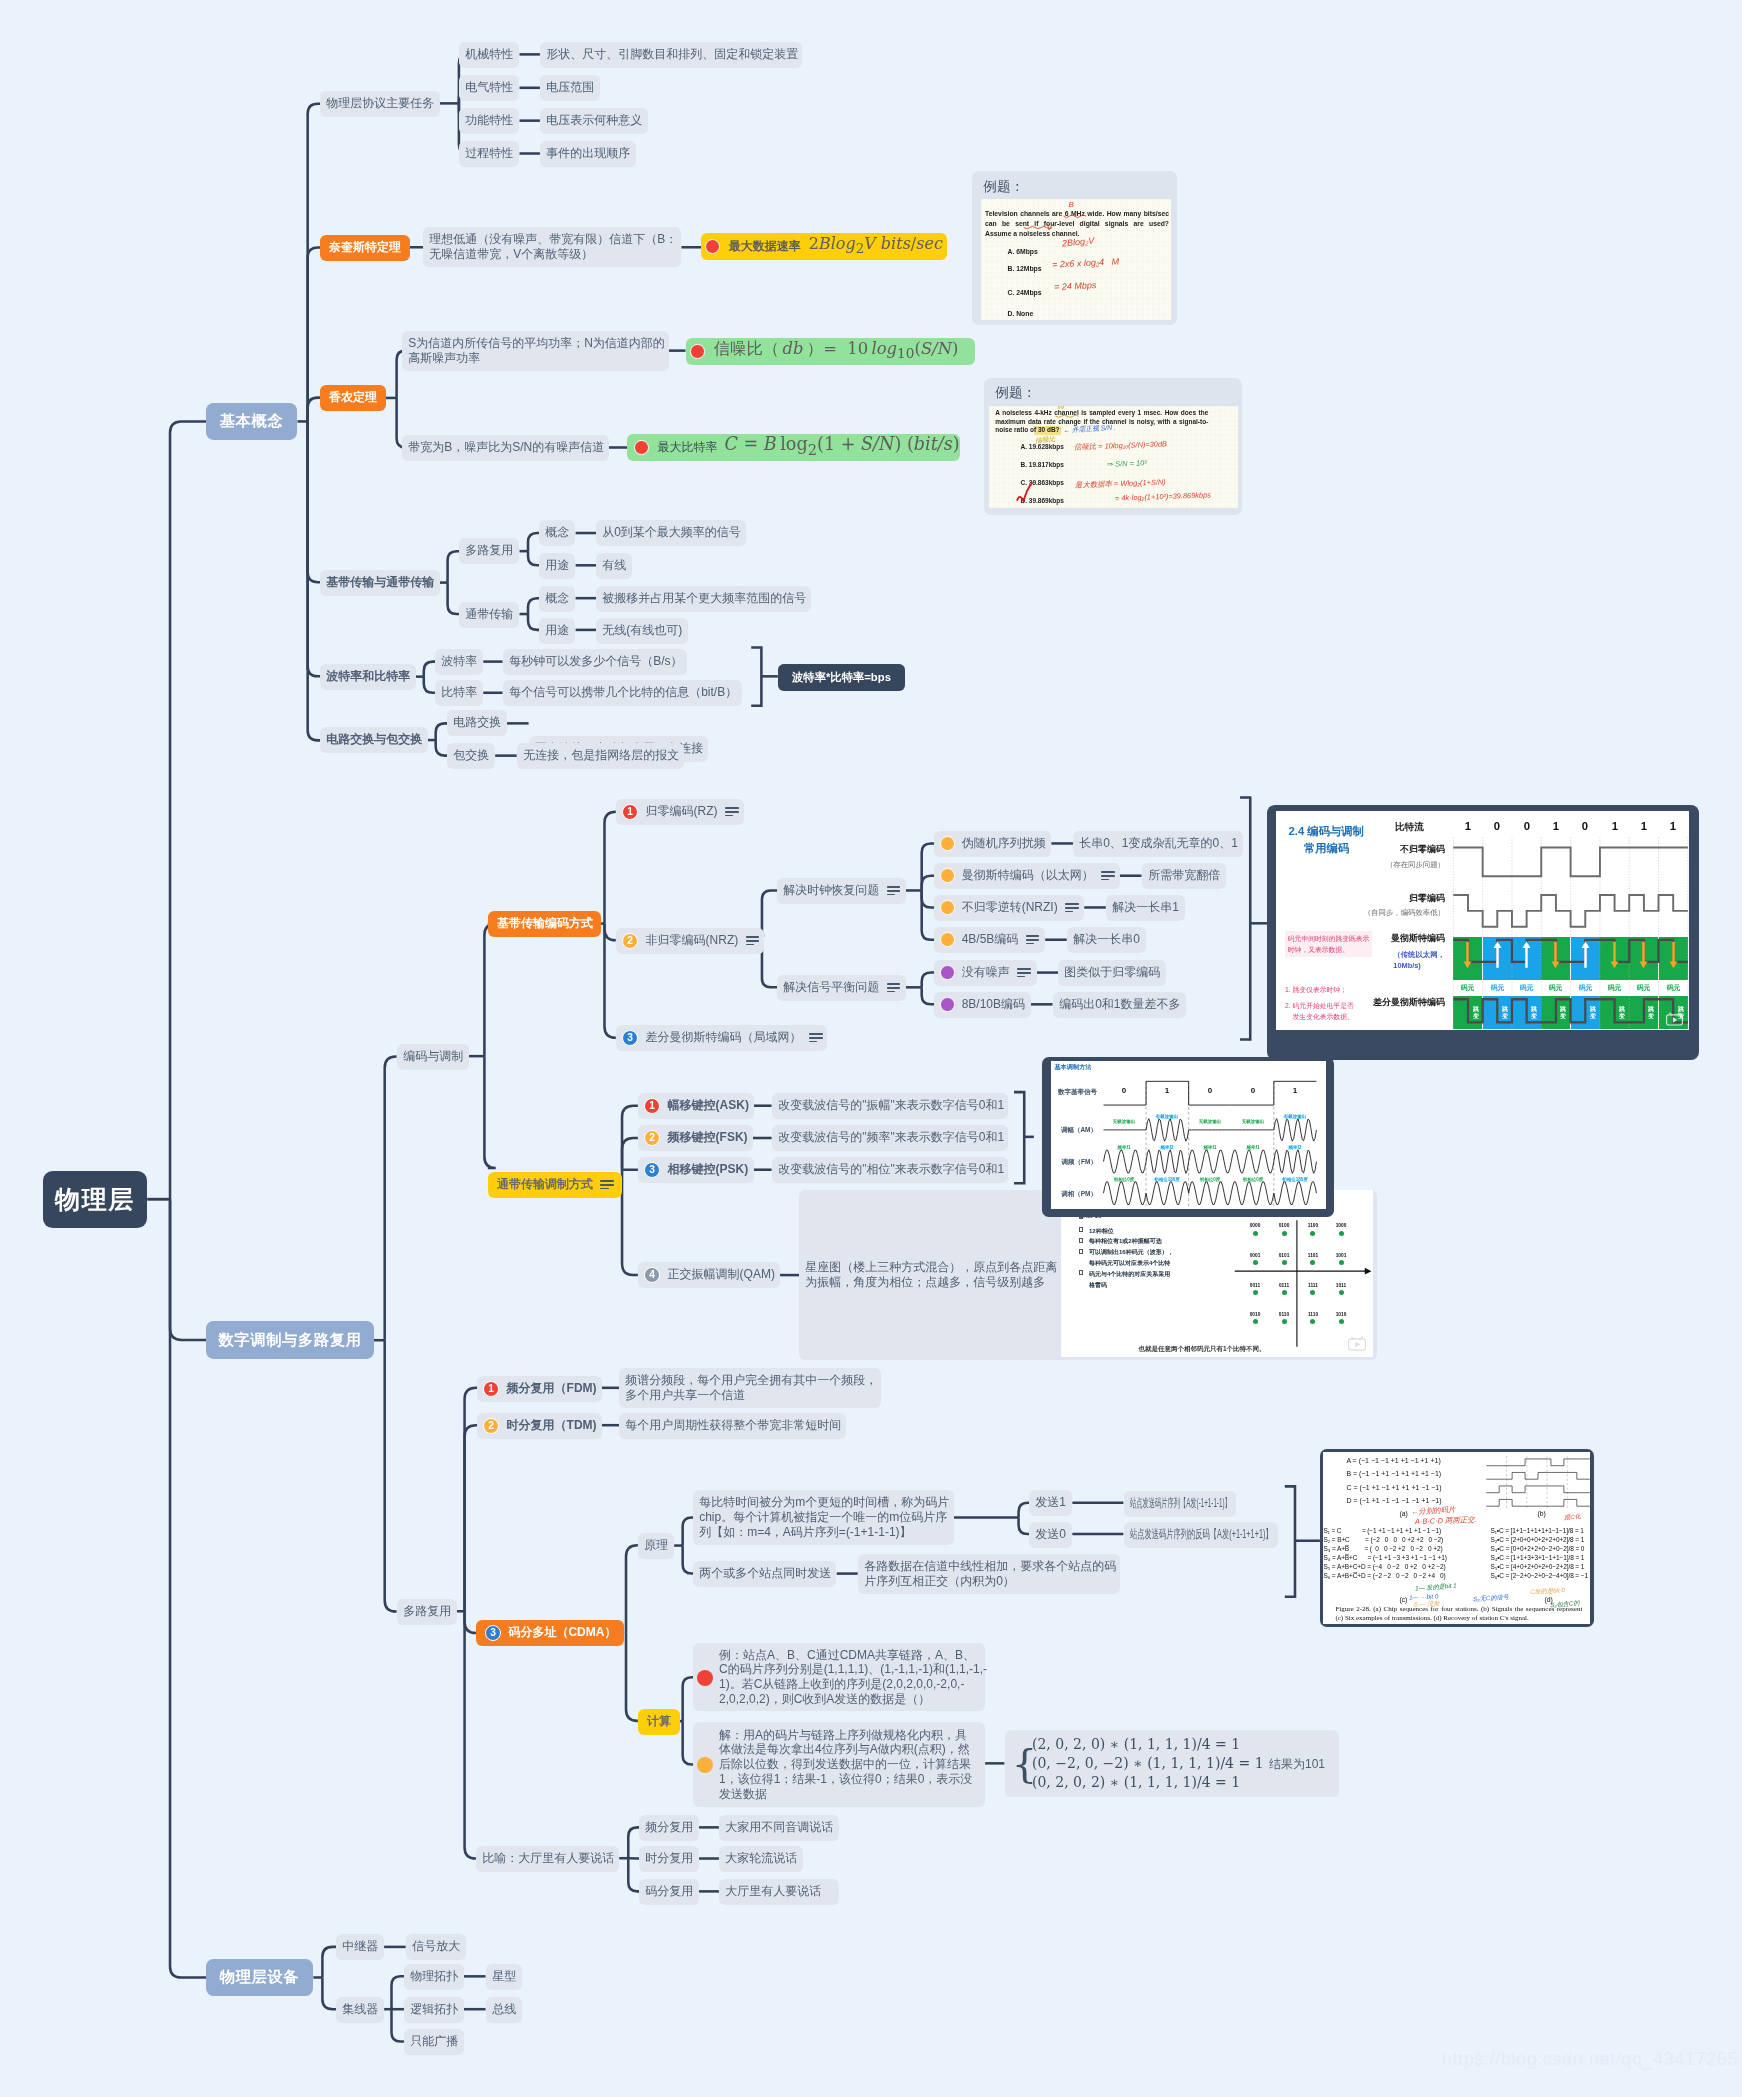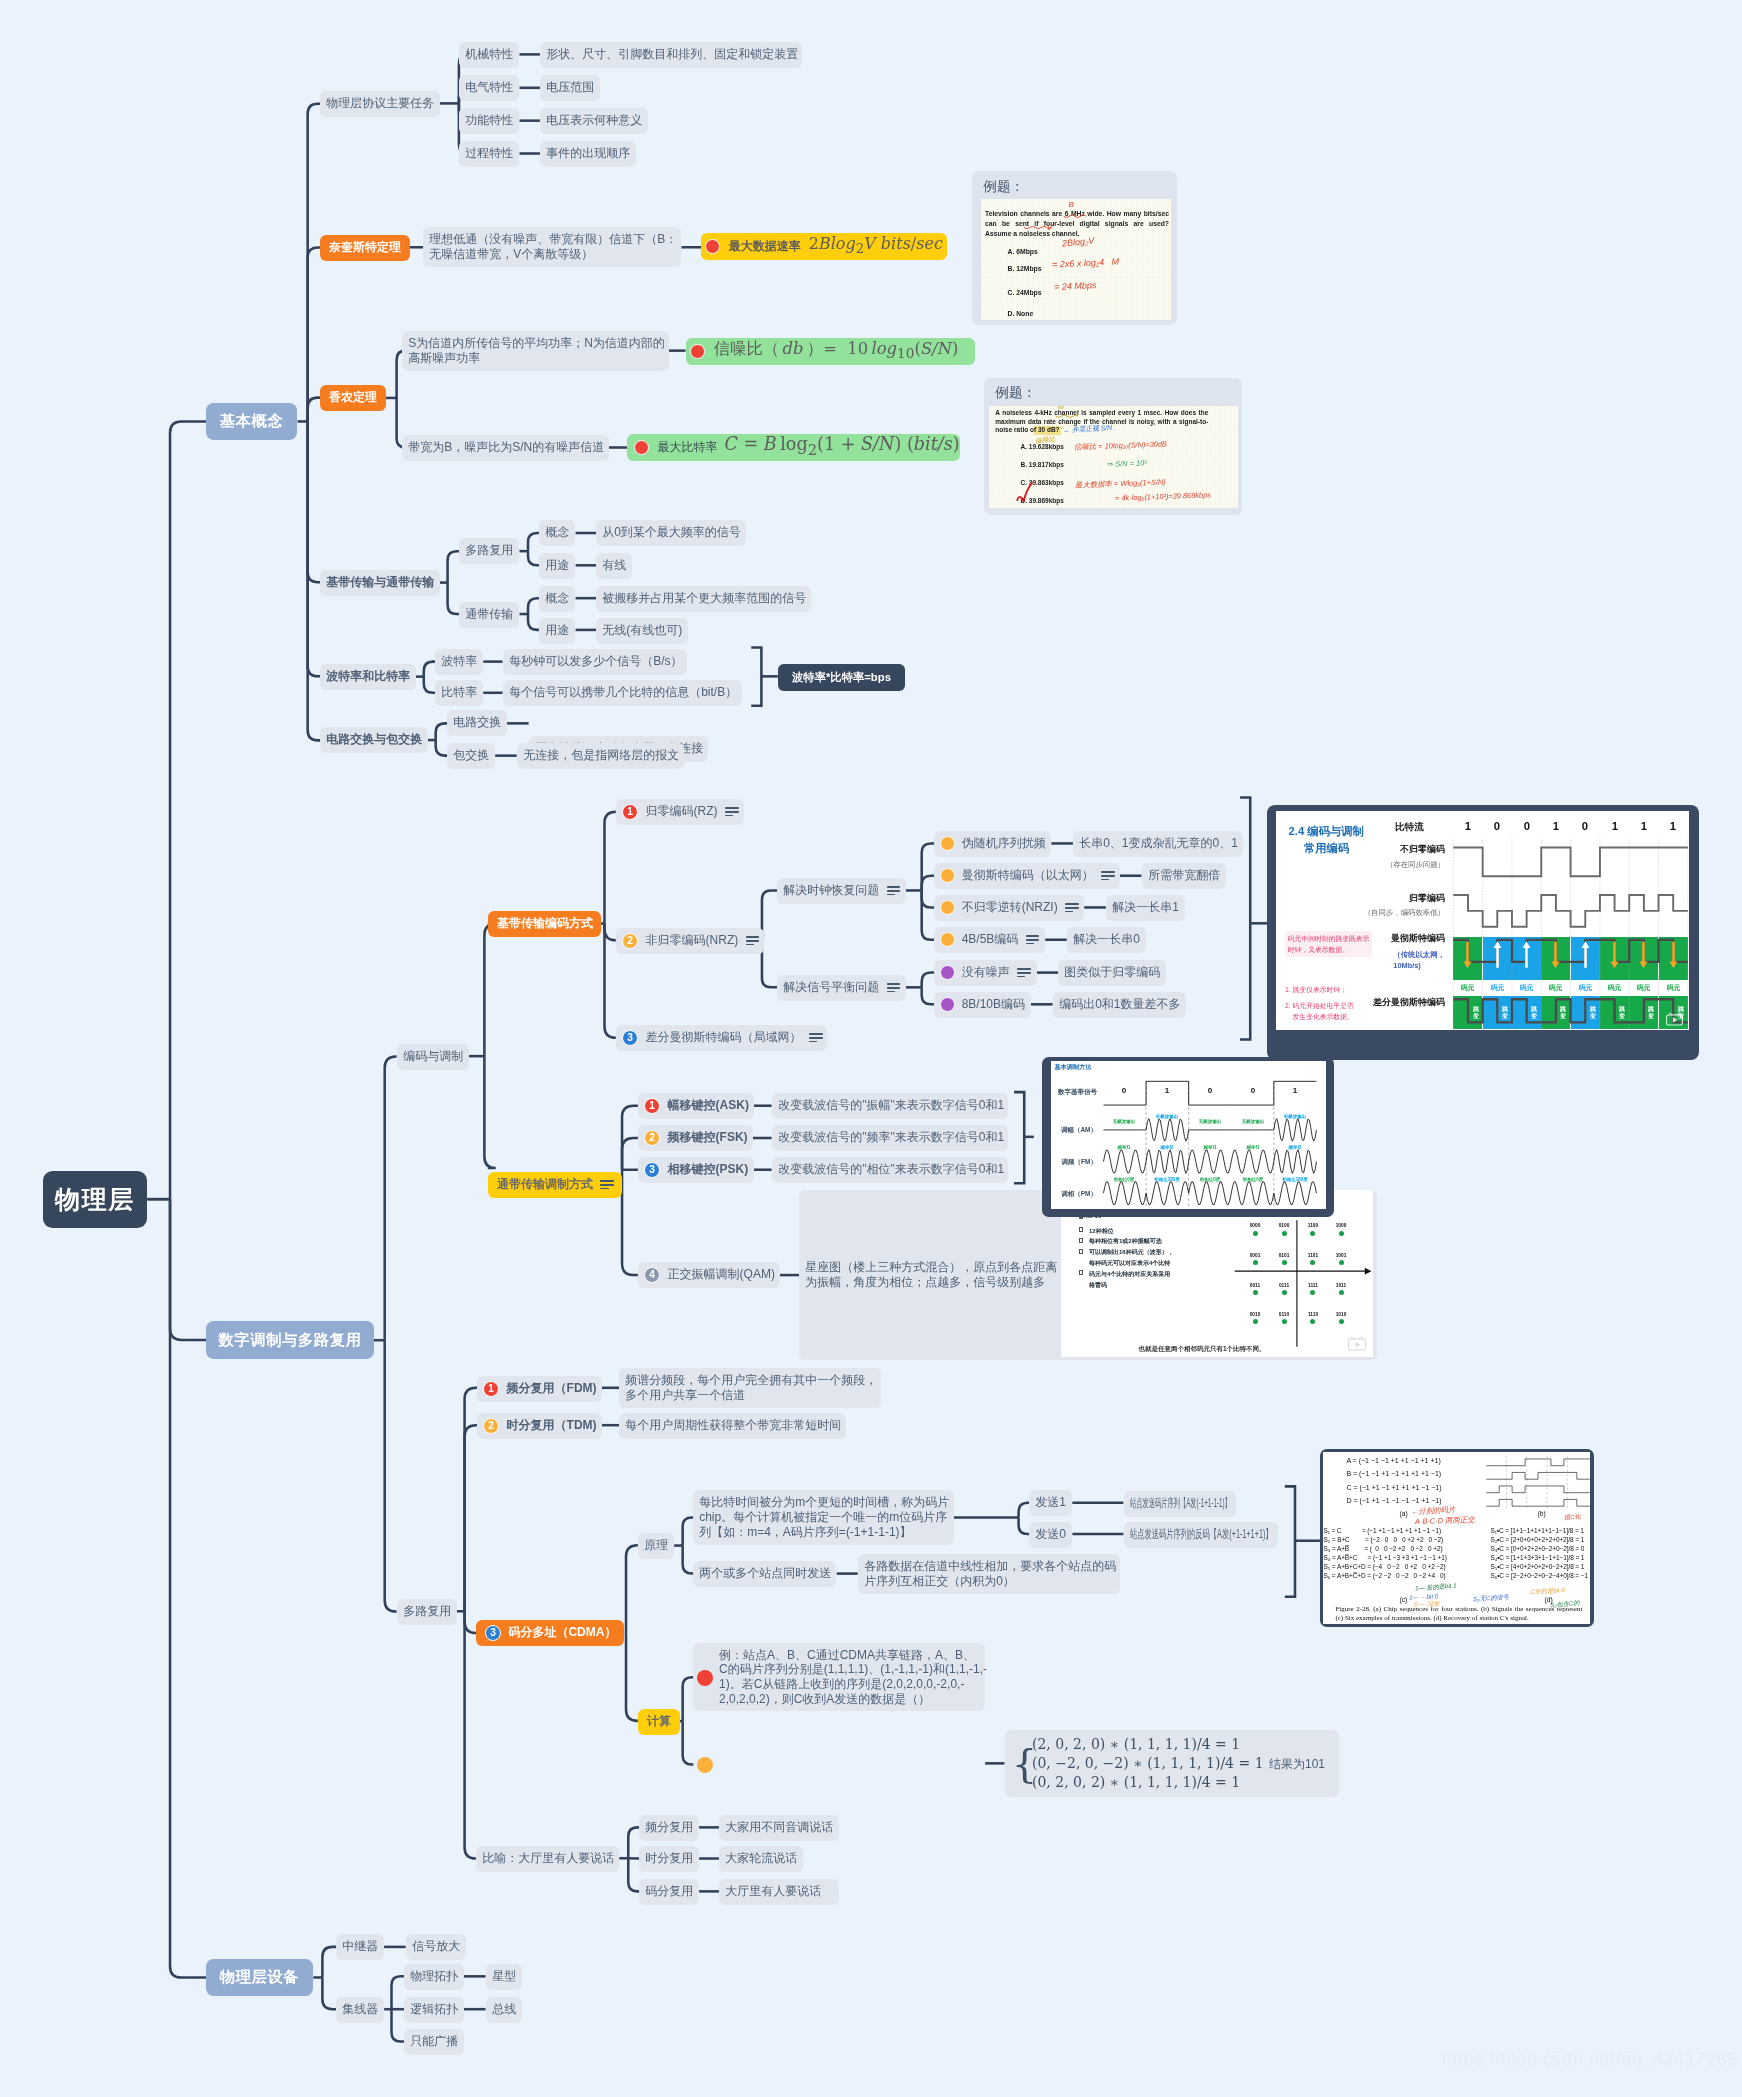--- a/index.html
+++ b/index.html
@@ -537,20 +537,27 @@
     </div>
 <div class="nd plain" style="left:1124px;top:1522px;width:154px;height:25.5px;font-size:12px;padding:0 6.2px;overflow:hidden;">
       <span class="tx" style="display:inline-block;transform:scaleX(0.605);transform-origin:left center;width:235px;">站点发送码片序列的反码【A发(+1-1+1+1)】</span>
     </div>
 <div class="nd plain" style="left:693px;top:1643px;width:292px;height:68px;font-size:12px;padding:0 0px;padding-left:26px;">
       <span class="tx" style="">例：站点A、B、C通过CDMA共享链路，A、B、
 C的码片序列分别是(1,1,1,1)、(1,-1,1,-1)和(1,1,-1,-
 1)。若C从链路上收到的序列是(2,0,2,0,0,-2,0,-
 2,0,2,0,2)，则C收到A发送的数据是（）</span>
     </div>
+<div class="nd plain" style="left:693px;top:1722px;width:292px;height:85px;font-size:12px;padding:0 0px;padding-left:26px;">
+      <span class="tx" style="">解：用A的码片与链路上序列做规格化内积，具
+体做法是每次拿出4位序列与A做内积(点积)，然
+后除以位数，得到发送数据中的一位，计算结果
+1，该位得1；结果-1，该位得0；结果0，表示没
+发送数据</span>
+    </div>
 <span class="dot" style="position:absolute;left:697px;top:1670px;width:16.4px;height:16.4px;background:#ef4136"></span>
 <span class="dot" style="position:absolute;left:697px;top:1757px;width:16.4px;height:16.4px;background:#fbb03b"></span>
 <div class="nd plain" style="left:1005px;top:1730px;width:334px;height:67px;padding:0">
       <div style="position:absolute;left:6.8px;top:-2.3px;font-family:'DejaVu Serif',serif;font-size:40px;color:#3d4f63;line-height:70px">{</div>
       <div class="mth" style="position:absolute;left:27px;top:6.8px;font-size:14px;color:#3d4f63;white-space:pre">(2, 0, 2, 0) ∗ (1, 1, 1, 1)/4 = 1</div>
       <div class="mth" style="position:absolute;left:27px;top:26px;font-size:14px;color:#3d4f63;white-space:pre">(0, −2, 0, −2) ∗ (1, 1, 1, 1)/4 = 1</div>
       <div class="mth" style="position:absolute;left:27px;top:45px;font-size:14px;color:#3d4f63;white-space:pre">(0, 2, 0, 2) ∗ (1, 1, 1, 1)/4 = 1</div>
       <div style="position:absolute;left:264px;top:27px;font-size:12px;color:#4f6076;white-space:pre">结果为101</div>
     </div>
 <div class="nd plain" style="left:336px;top:1934px;width:48px;height:25.5px;font-size:12px;padding:0 6.2px;">

